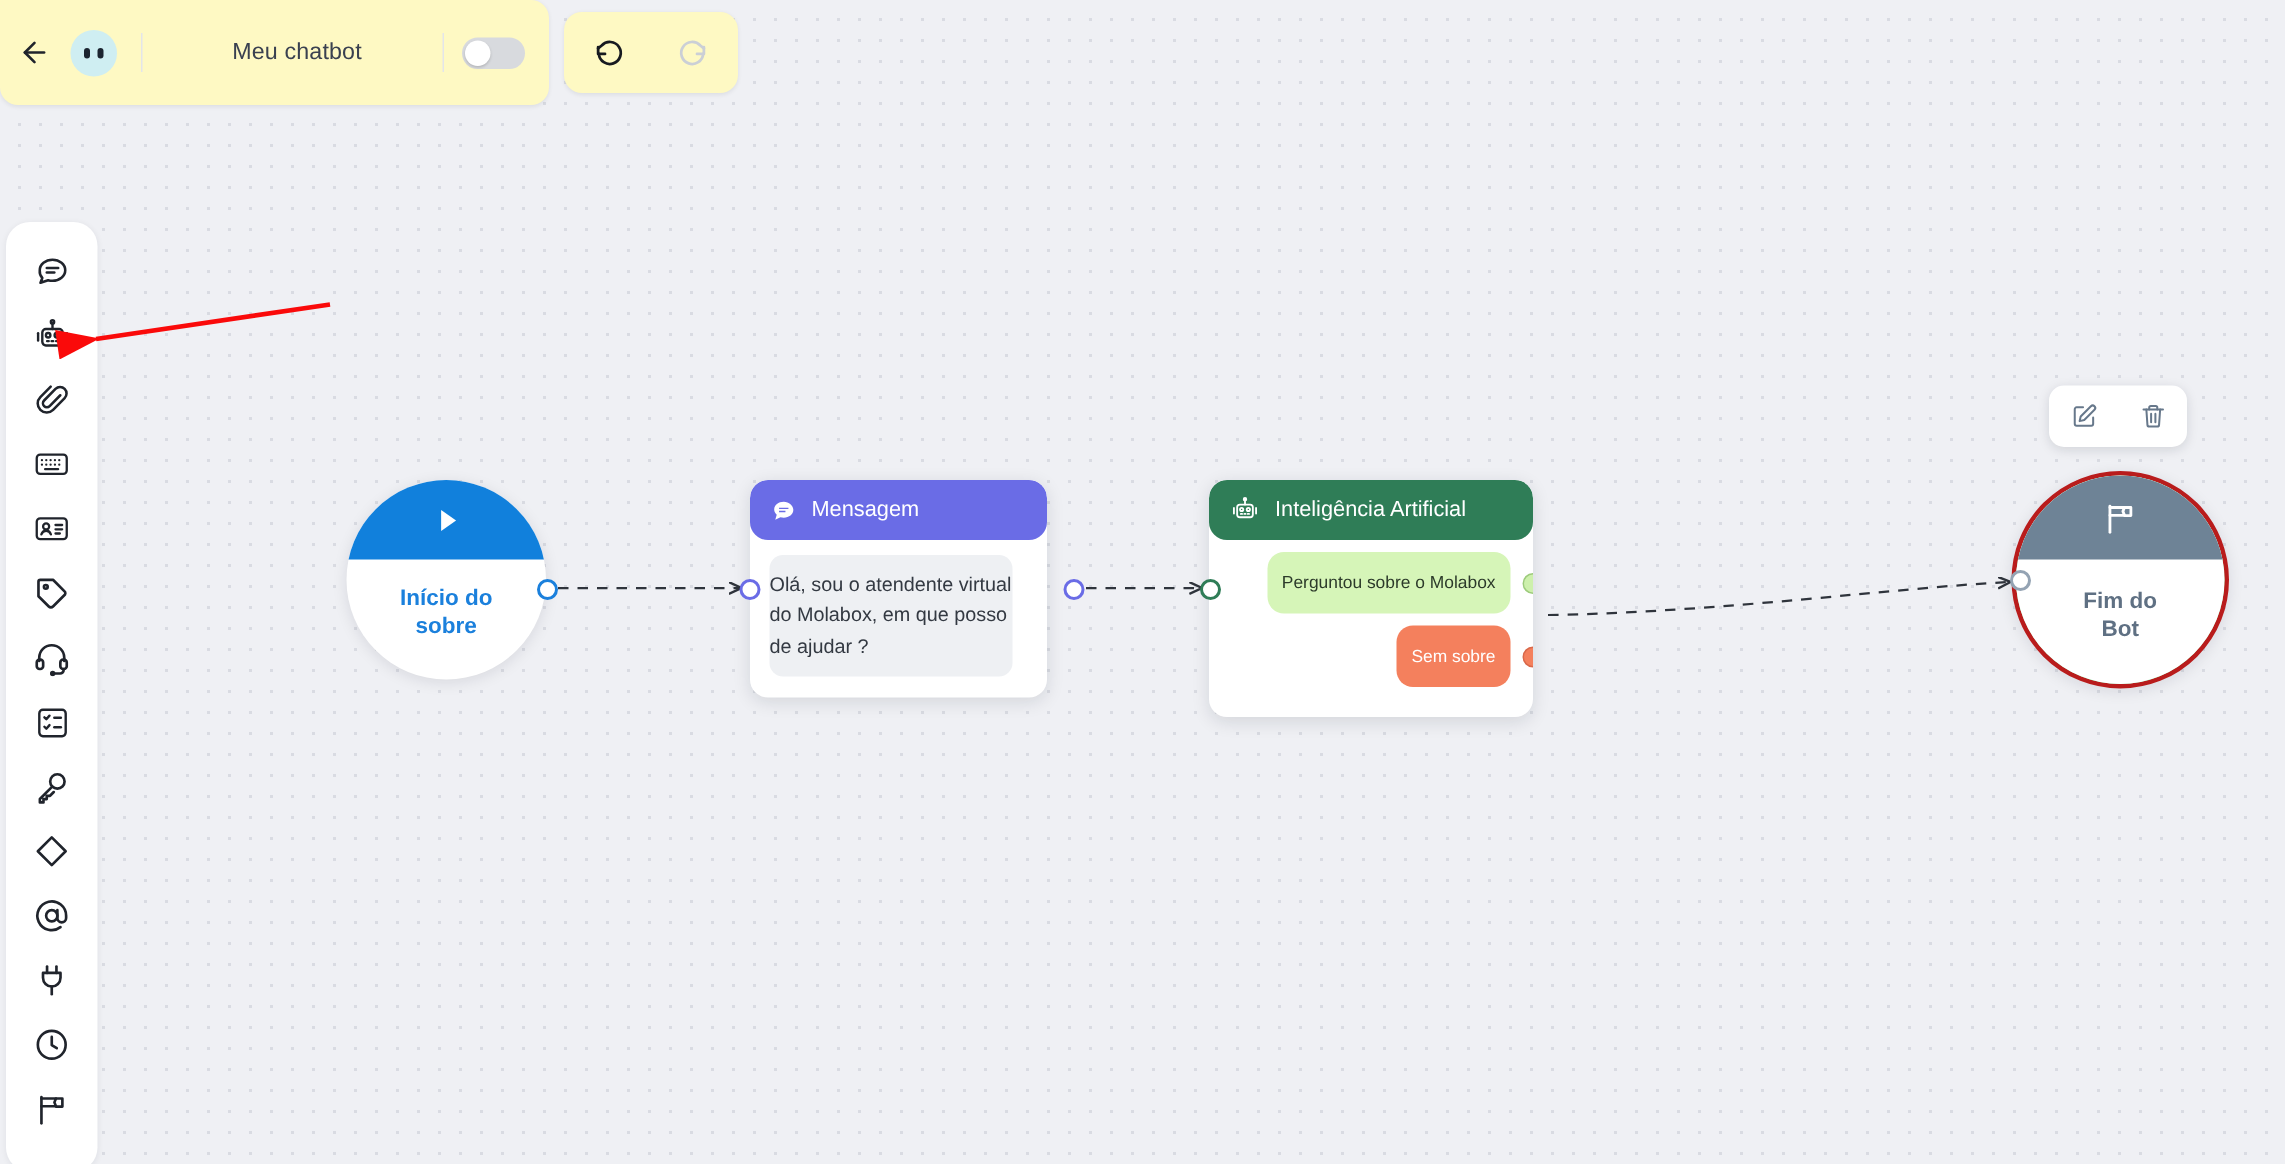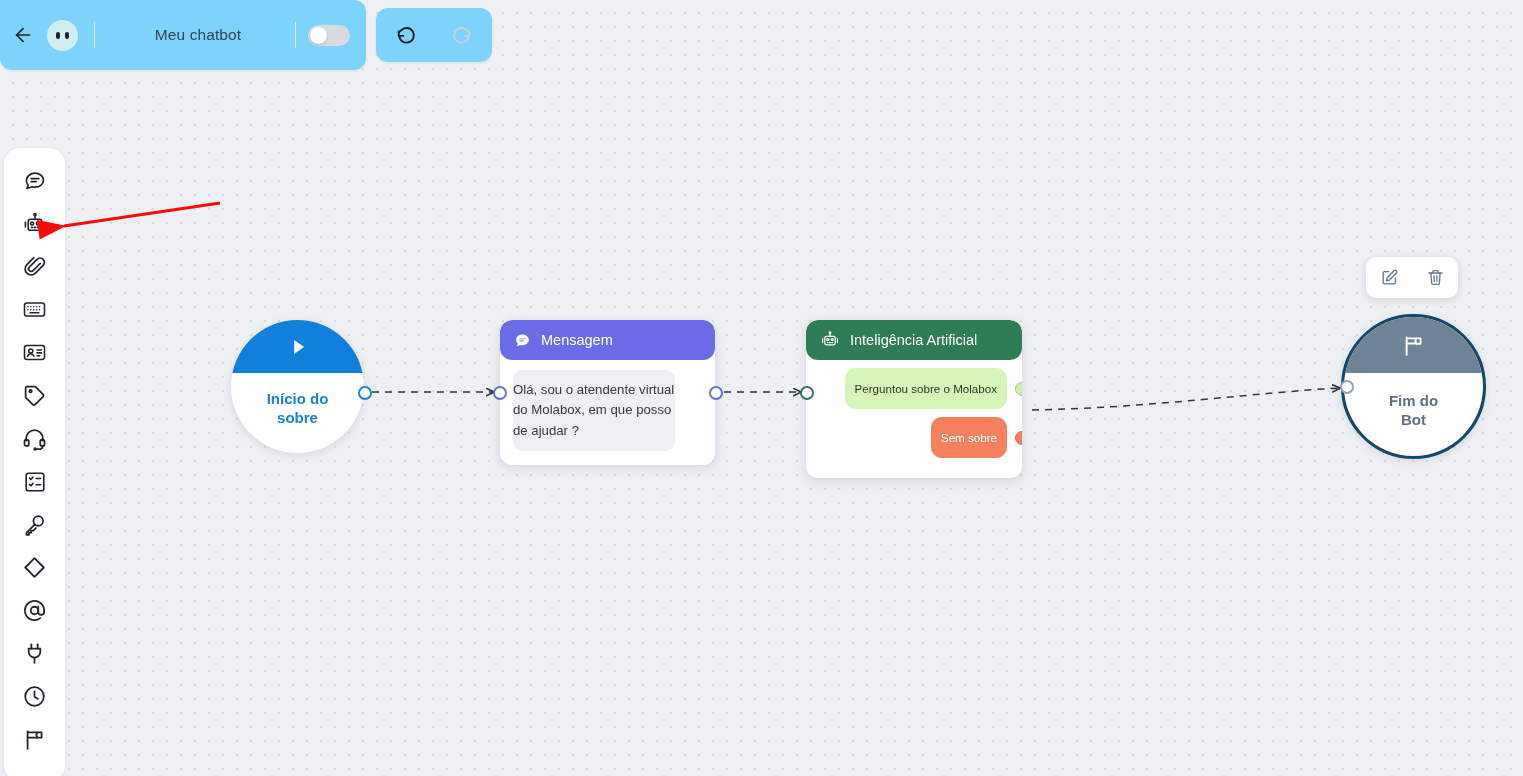--- a/index.html
+++ b/index.html
@@ -28,21 +28,21 @@
 
   
   #topbar-wrap {
     position: absolute;
     left: 0; top: 0;
     width: 1523px; height: 70px;
     z-index: 40;
   }
   .topbar-card {
     position: absolute;
-    background: #7dd3fc;
+    background: #fef9c3;
     border-radius: 12px;
     box-shadow: 0 1px 3px rgba(16,24,40,.08);
     display: flex;
     align-items: center;
   }
   #topbar-main {
     left: 0; top: 0;
     width: 366px; height: 70px;
     border-top-left-radius: 0;
     border-bottom-left-radius: 12px;
@@ -169,26 +169,26 @@
     justify-content: center;
     text-align: center;
     font-size: 15px;
     font-weight: bold;
     line-height: 1.25;
     padding-bottom: 8px;
   }
   .circle-node .cap-label.start { color: #1b80dc; }
   .circle-node .cap-label.end { color: #5f7083; }
   #node-end-wrap {
-    border: 3px solid #0c4a6e;
+    border: 3px solid #b91c1c;
     border-radius: 50%;
     padding: 0;
     width: 145px; height: 145px;
     box-sizing: border-box;
-    background: #b91c1c;
+    background: #86efac;
     display: flex; justify-content: center;
     box-shadow: 0 2px 10px rgba(16,24,40,.10);
   }
   #node-end-wrap .circle-node { box-shadow: none; width: 139px; height: 139px; }
   #node-end-wrap .circle-node .cap { height: 56px; }
 
   
   .card-node {
     background: #ffffff;
     border-radius: 12px;
@@ -488,21 +488,21 @@
       <div>
         <div>Início do</div>
         <div>sobre</div>
       </div>
     </div>
   </div>
   <div class="port blue" style="left:127px; top:66px;"></div>
 </div>
 
 <div class="node" style="left:500px; top:320px;">
-  <div class="card-node" style="width:215px;">
+  <div class="card-node" style="width:198px;">
     <div class="card-head msg">
       <svg width="17" height="17" viewBox="0 0 24 24" fill="#ffffff">
         <path d="M12 3.6c-5 0-9 3.2-9 7.2 0 1.9.9 3.6 2.4 4.9L4 20.4l4.9-2.2c1 .3 2 .4 3.1.4 5 0 9-3.2 9-7.2S17 3.6 12 3.6z"></path>
         <path d="M7.6 9.1h8.8v1.3H7.6zM7.6 12h6v1.3h-6z" fill="#6a6ce6"></path>
       </svg>
       <span>Mensagem</span>
     </div>
     <div class="msg-bubble">Olá, sou o atendente virtual do Molabox, em que posso de ajudar ?</div>
   </div>
   <div class="port purple" style="left:-7px; top:66px;"></div>

